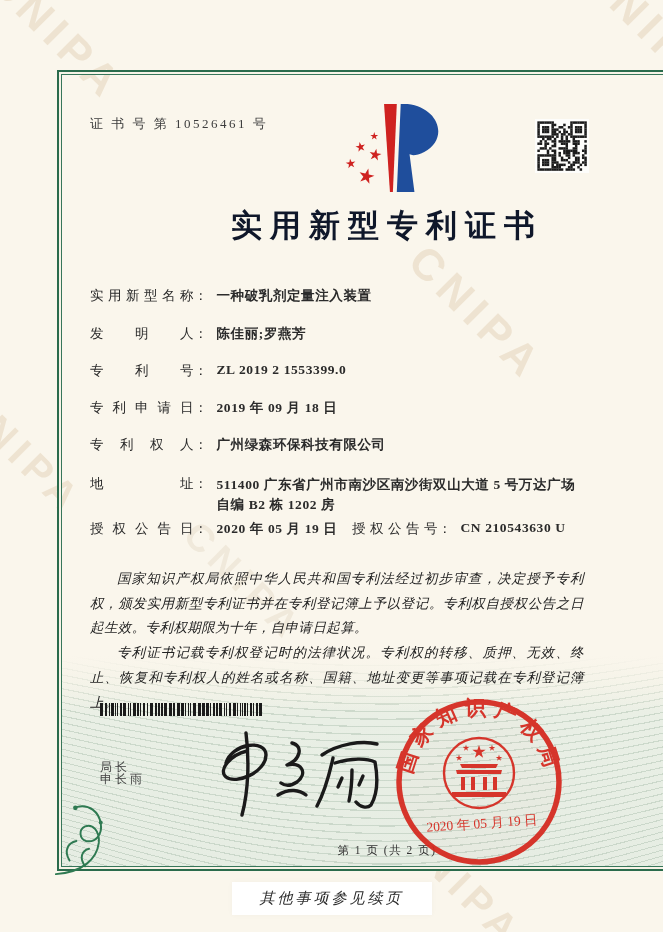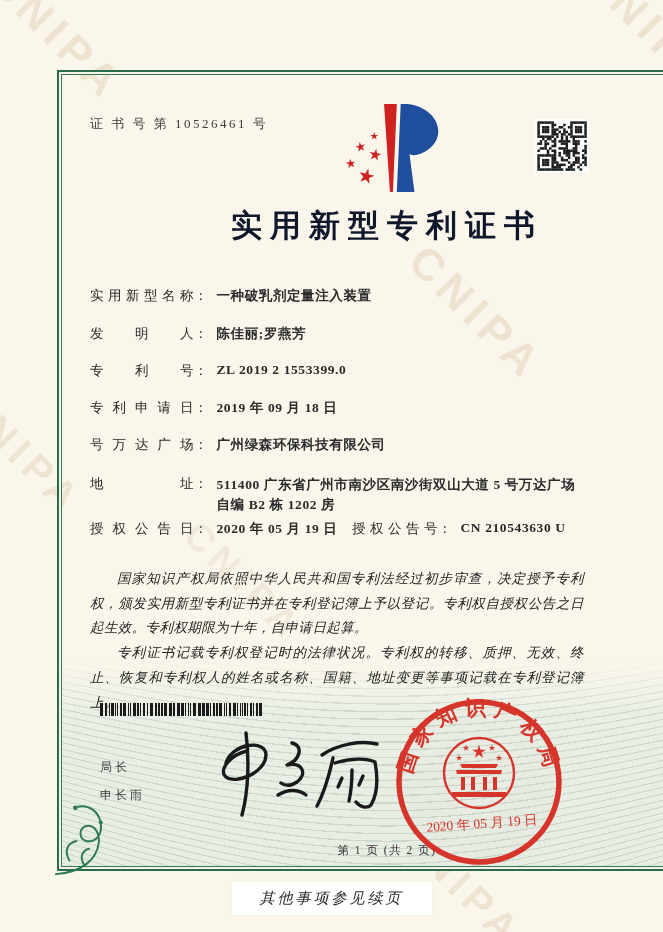--- a/index.html
+++ b/index.html
@@ -79,21 +79,21 @@
     font-size:13.5px; line-height:1.83; font-style:italic;
     text-align:justify; color:#222; z-index:3;margin-top:24px;
   }
   .legal p { text-indent:2em; letter-spacing:0.4px; }
   
   .barcode { position:absolute; left:38px; top:628px; z-index:3; }
   .signer { position:absolute; left:38px; z-index:3;
     font-family:"Liberation Sans","DejaVu Sans",sans-serif;
     font-size:12px; letter-spacing:3px; color:#404040;text-align:right; }
   .signer-title{ top:684px; }
-  .signer-name{ top:712px;font-family:Liberation Mono, monospace; }
+  .signer-name{ top:696px;font-family:Liberation Mono, monospace; }
   .signature { position:absolute; left:150px; top:652px; z-index:3; }
   .seal { position:absolute; left:330px; top:620px; z-index:4; opacity:0.93; }
   .page-indicator {
     position:absolute; bottom:8px; width:100%; text-align:center;
     font-size:11.5px; letter-spacing:1.5px; color:#333; z-index:3;margin-top:39px;
   }
   .orn { position:absolute; z-index:5; }
   .orn-left { left:-10px; bottom:-12px; }
   .orn-right { right:-10px; bottom:-12px; transform:scaleX(-1) scale(1.12); transform-origin:bottom right; }
   
@@ -396,21 +396,21 @@
       <span class="flabel">专利号</span>
         <span class="fcolon">：</span>
       <span class="fvalue">ZL 2019 2 1553399.0</span>
     </div>
     <div class="frow r4">
       <span class="flabel">专利申请日</span>
         <span class="fcolon">：</span>
       <span class="fvalue">2019 年 09 月 18 日</span>
     </div>
     <div class="frow r5">
-      <span class="flabel">号万达广场</span>
+      <span class="flabel">专利权人</span>
         <span class="fcolon">：</span>
       <span class="fvalue">广州绿森环保科技有限公司</span>
     </div>
     <div class="frow r6">
       <span class="flabel">地址</span>
         <span class="fcolon">：</span>
       <span class="fvalue">
         <span class="vline">511400 广东省广州市南沙区南沙街双山大道 5 号万达广场</span>
         <span class="vline">自编 B2 栋 1202 房</span>
       </span>

